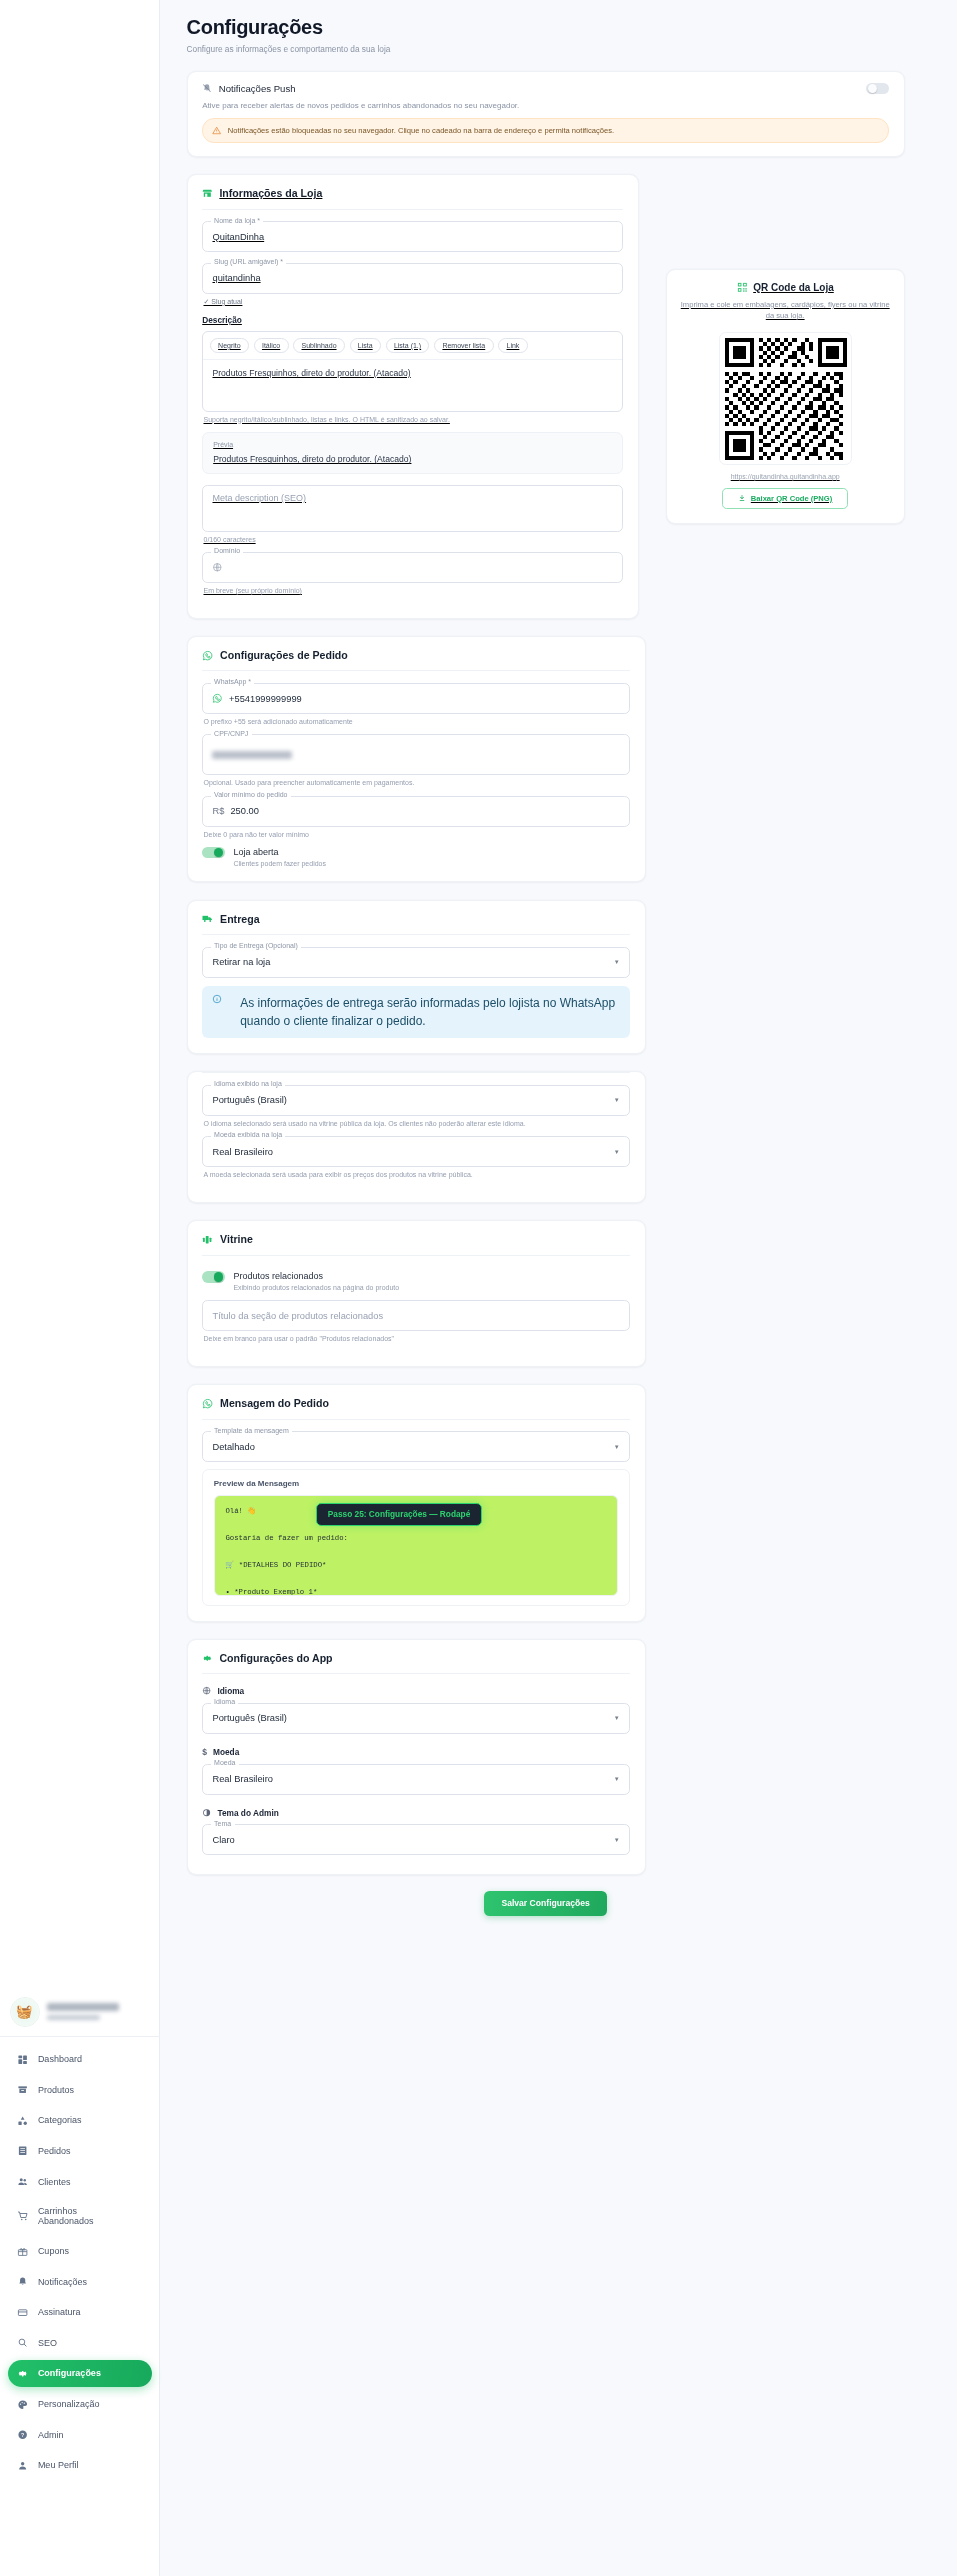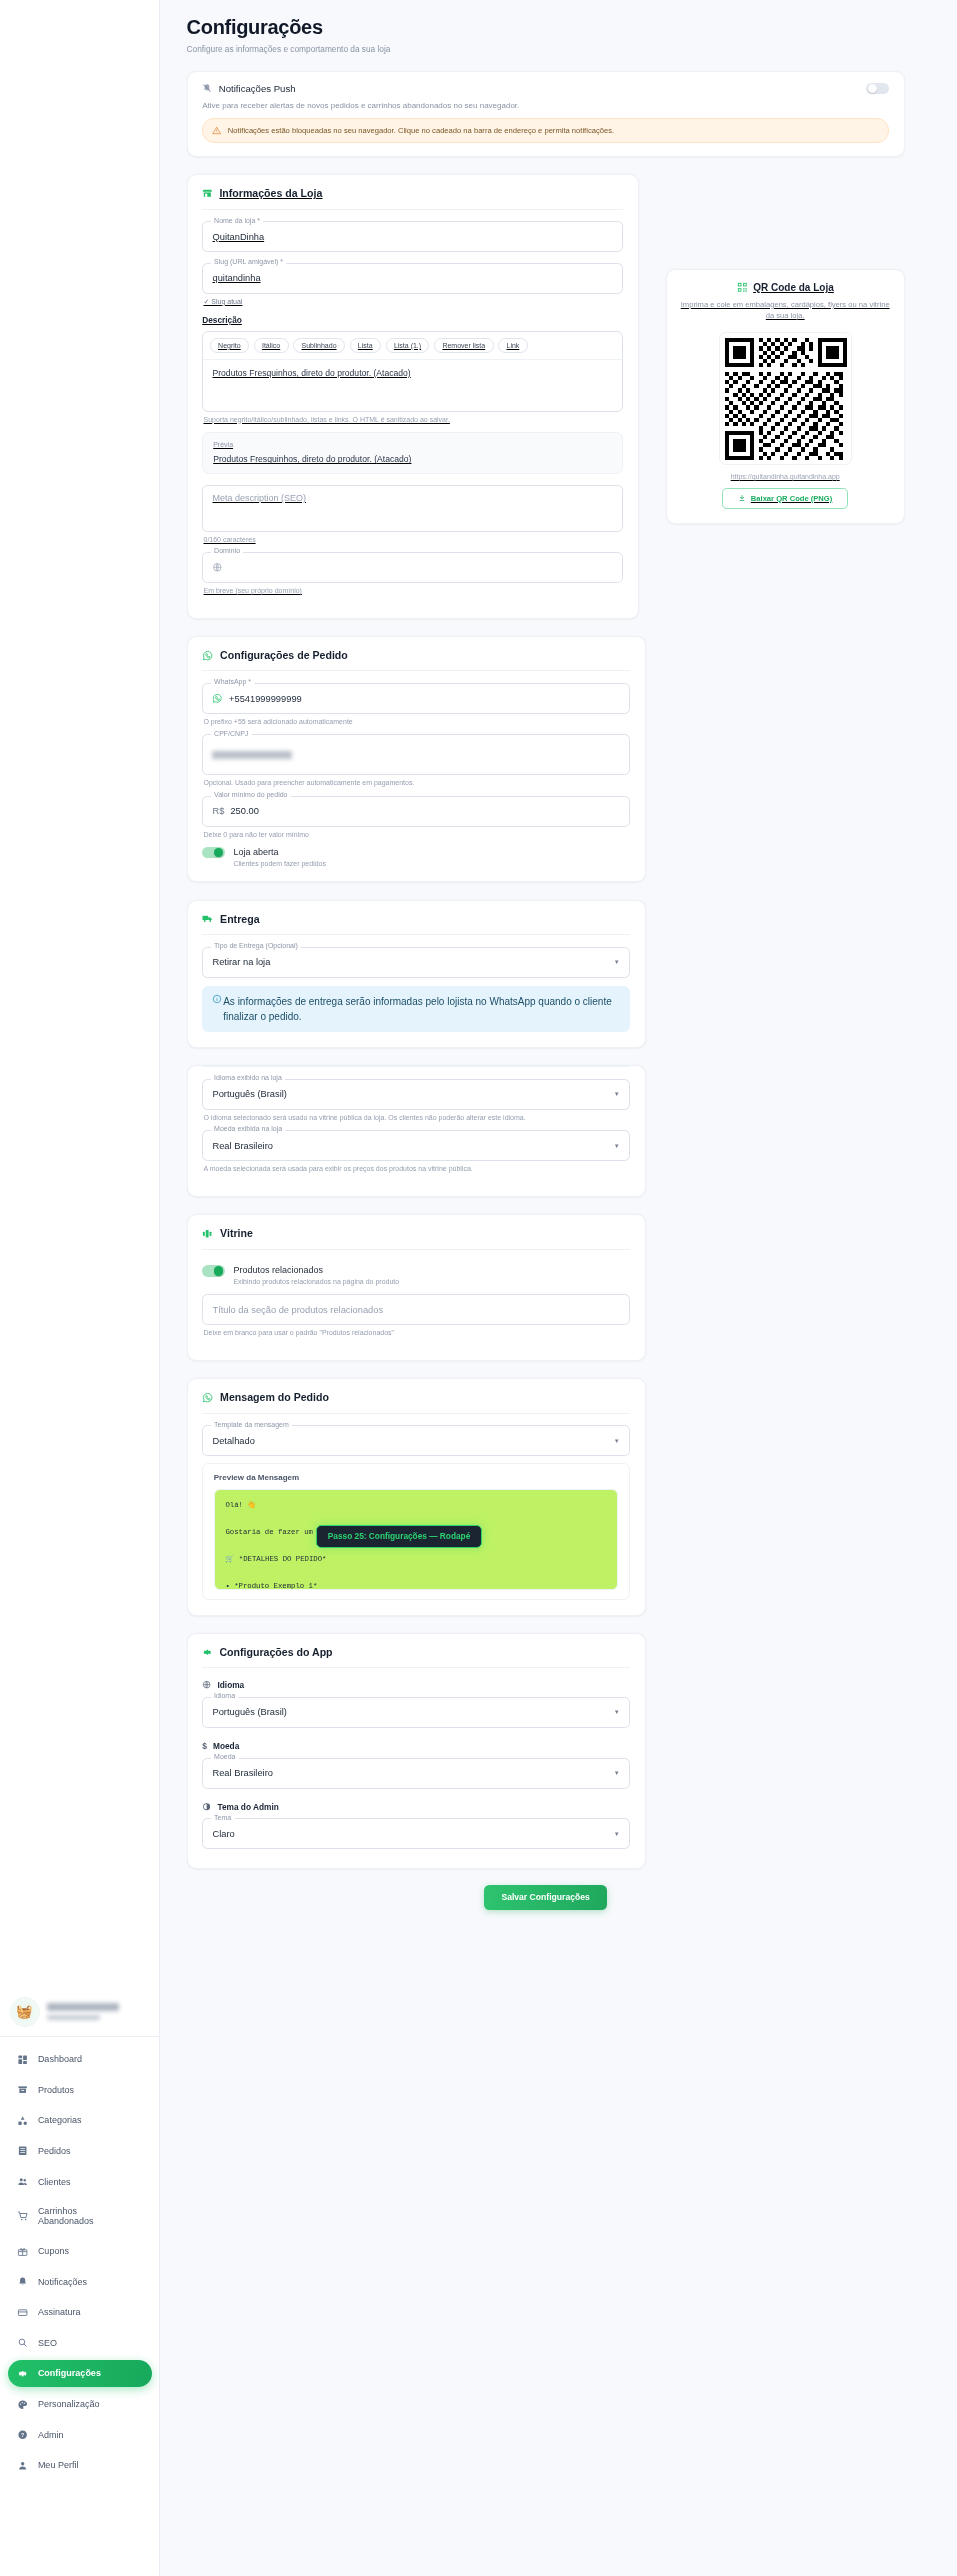--- a/index.html
+++ b/index.html
@@ -140,37 +140,37 @@
 
   
   .card-narrow { width: 459px; margin: 17.3px 0 0 26.6px; }
 
   .switch-row { display: flex; align-items: flex-start; gap: 8.6px; margin-top: 4px; }
   .switch-txt .st-title { font-size: 9px; color: #1f2937; }
   .switch-txt .st-sub { font-size: 7px; color: #949daf; margin-top: 2.7px; }
 
   .info-note {
     margin-top: 8.6px; background: #e5f4fc; border-radius: 6px; padding: 8px 10px;
-    display: flex; gap: 1px; font-size: 10px; color: #1c4e68; line-height: 1.5;
+    display: flex; gap: 18px; font-size: 12px; color: #1c4e68; line-height: 1.5;
   }
 
   
   .msg-wrap { border: 0.7px solid #eef1f6; border-radius: 6.6px; padding: 9.3px 10.6px; margin-top: 6.6px; position: relative; }
   .msg-lbl { font-size: 8px; font-weight: 700; color: #4a5568; margin-bottom: 6.6px; }
   .msg-body {
     background: #bef264; border: 0.7px solid #eef1f6; border-radius: 6px;
     padding: 9.3px 10.6px; font-family: "Liberation Mono", monospace;
     font-size: 7.3px; color: #1f2937; line-height: 1.85; white-space: pre-wrap;
     max-height: 101px; overflow: hidden;
   }
   .tooltip {
     position: absolute; top: 33px; left: 113px;
     background: #1b2532; border: 1.3px solid #2bd36f; border-radius: 5.3px;
     padding: 5.3px 10.6px; color: #2bd36f; font-size: 8.3px; font-weight: 700;
-    box-shadow: 0 0 9.3px rgba(43,211,111,.35); white-space: nowrap; z-index: 5; margin-top: 28px;
+    box-shadow: 0 0 9.3px rgba(43,211,111,.35); white-space: nowrap; z-index: 5;
   }
 
   .app-grp { margin-bottom: 4px; }
   .app-grp-h { display: flex; align-items: center; gap: 6px; font-size: 8.3px; font-weight: 700; color: #1b2435; margin-bottom: 6.6px; }
 
   .save-wrap { width: 718px; margin: 16px 0 22.6px 26.6px; display: flex; justify-content: center; }
   .save-btn {
     background: linear-gradient(100deg, #2ec46f 0%, #1fa85d 100%);
     color: #fff; font-size: 8.6px; font-weight: 700;
     padding: 7.3px 17.3px; border-radius: 5.3px; border: none; cursor: pointer;

